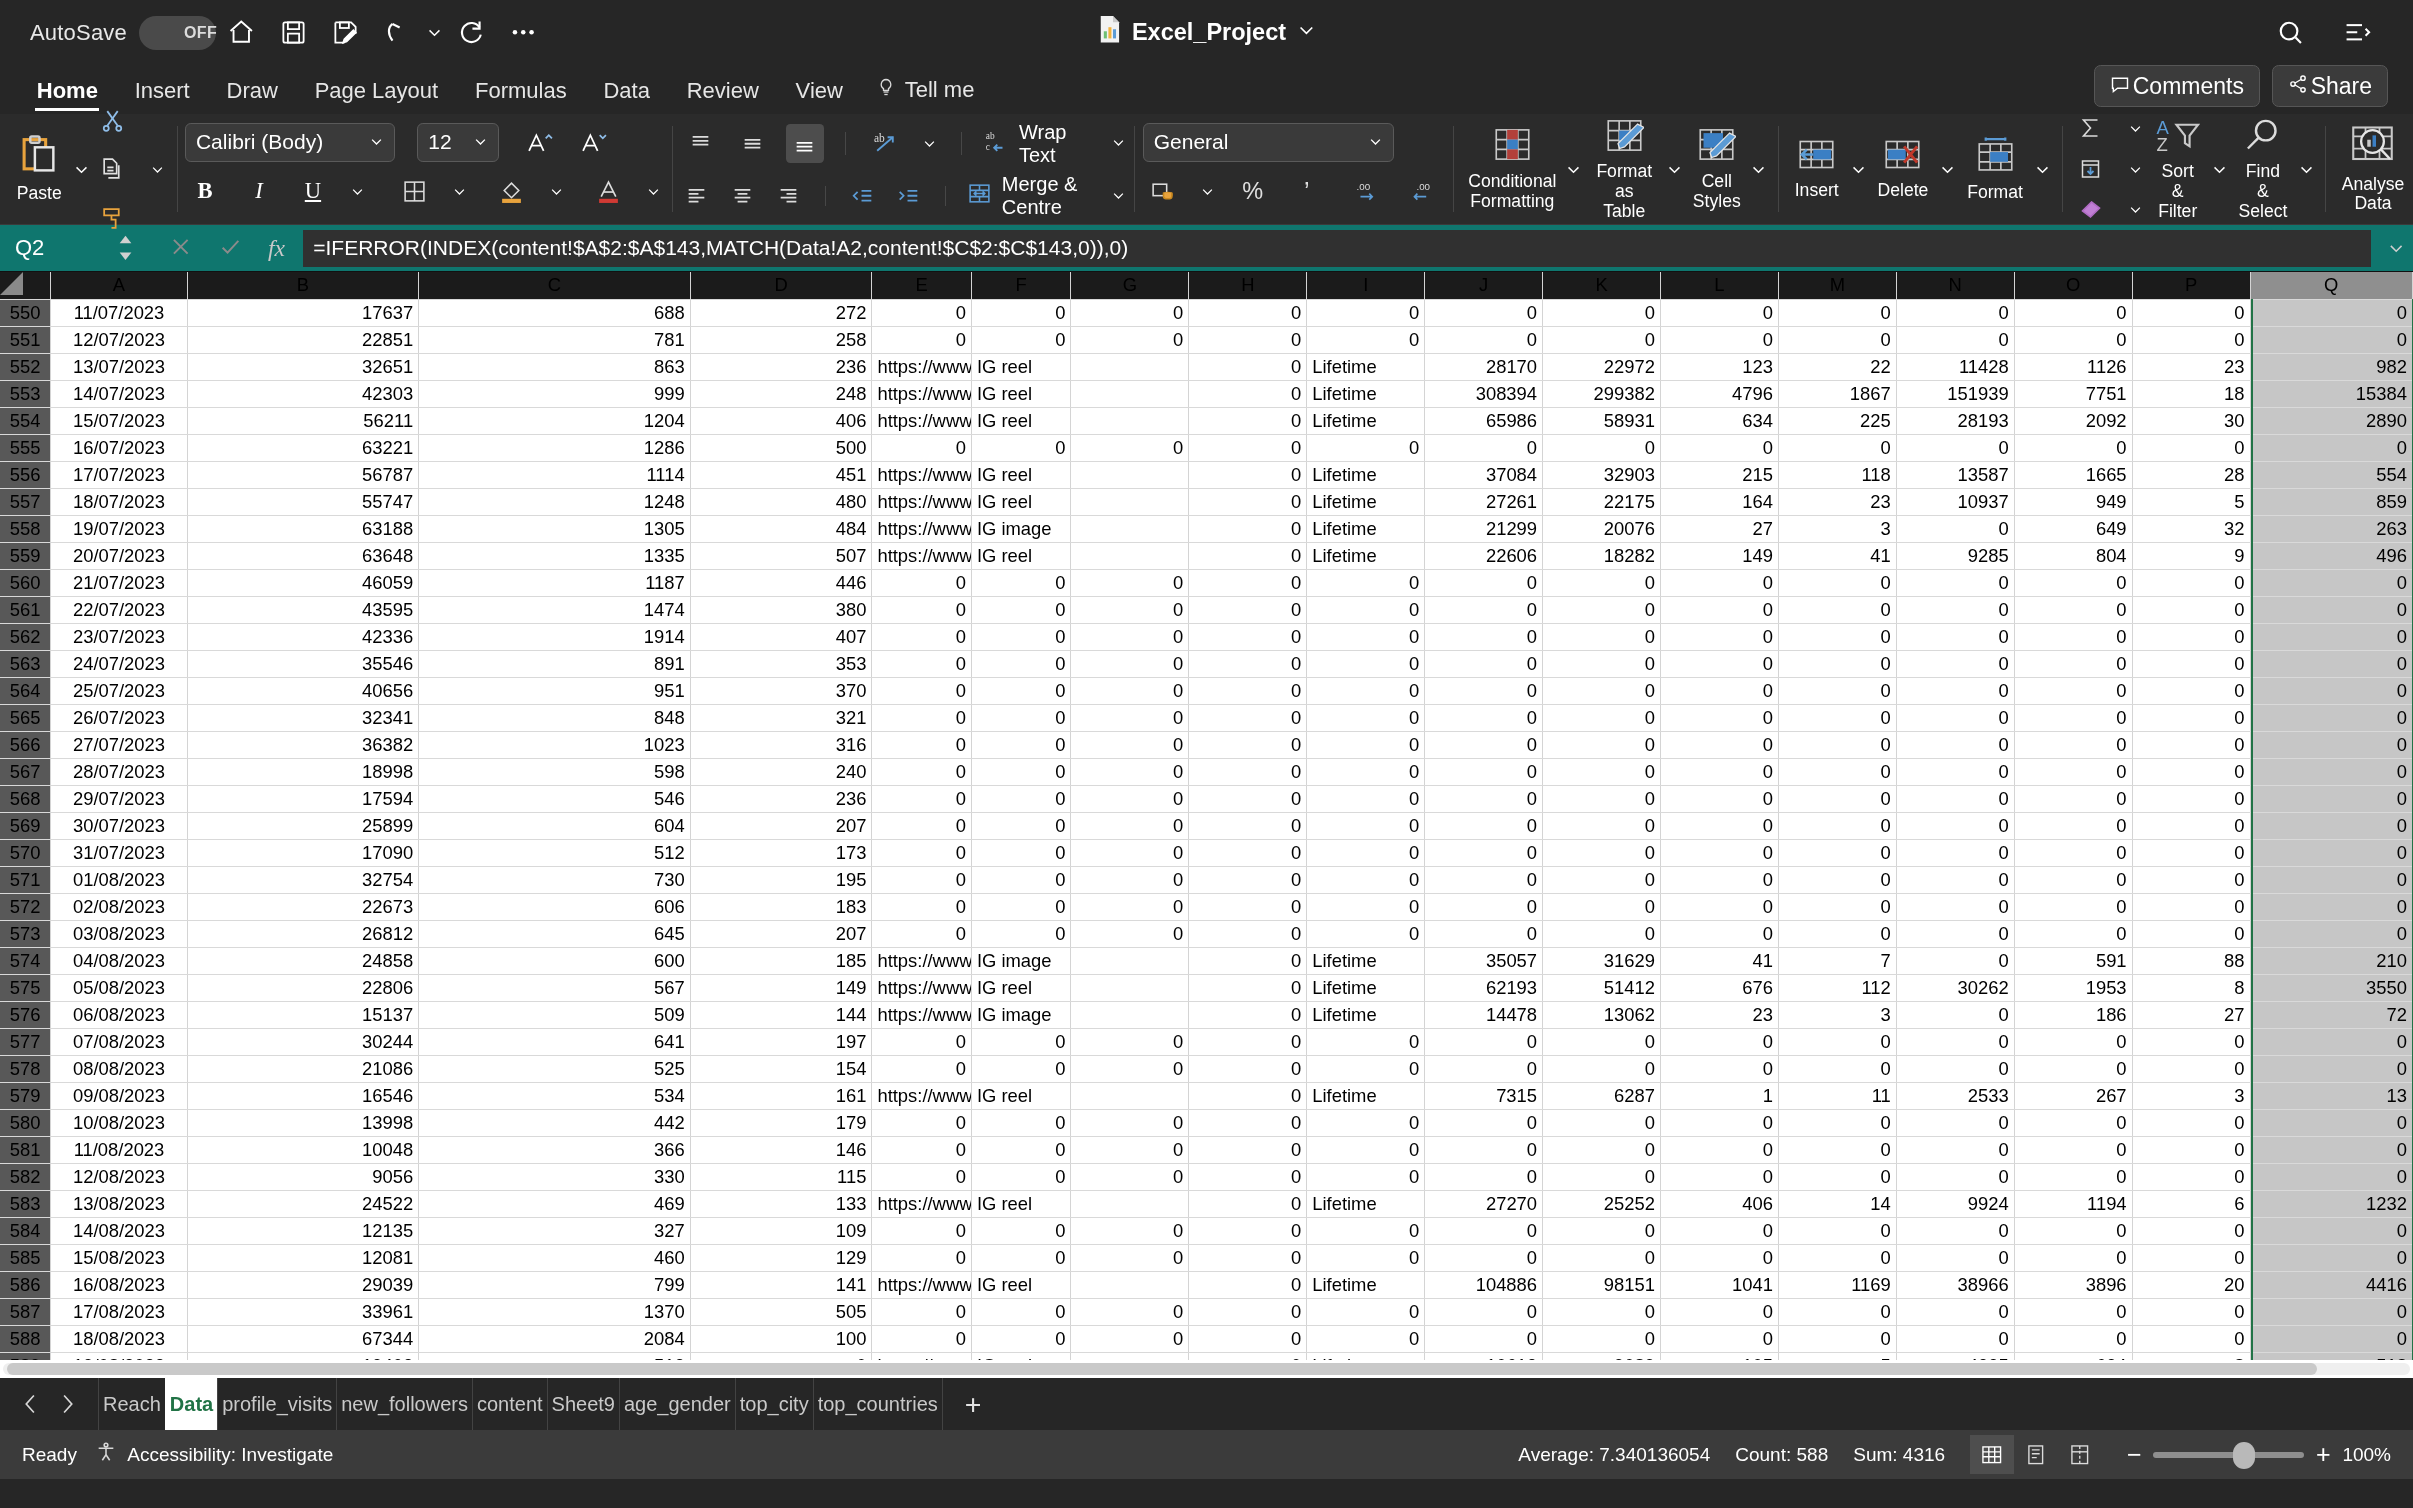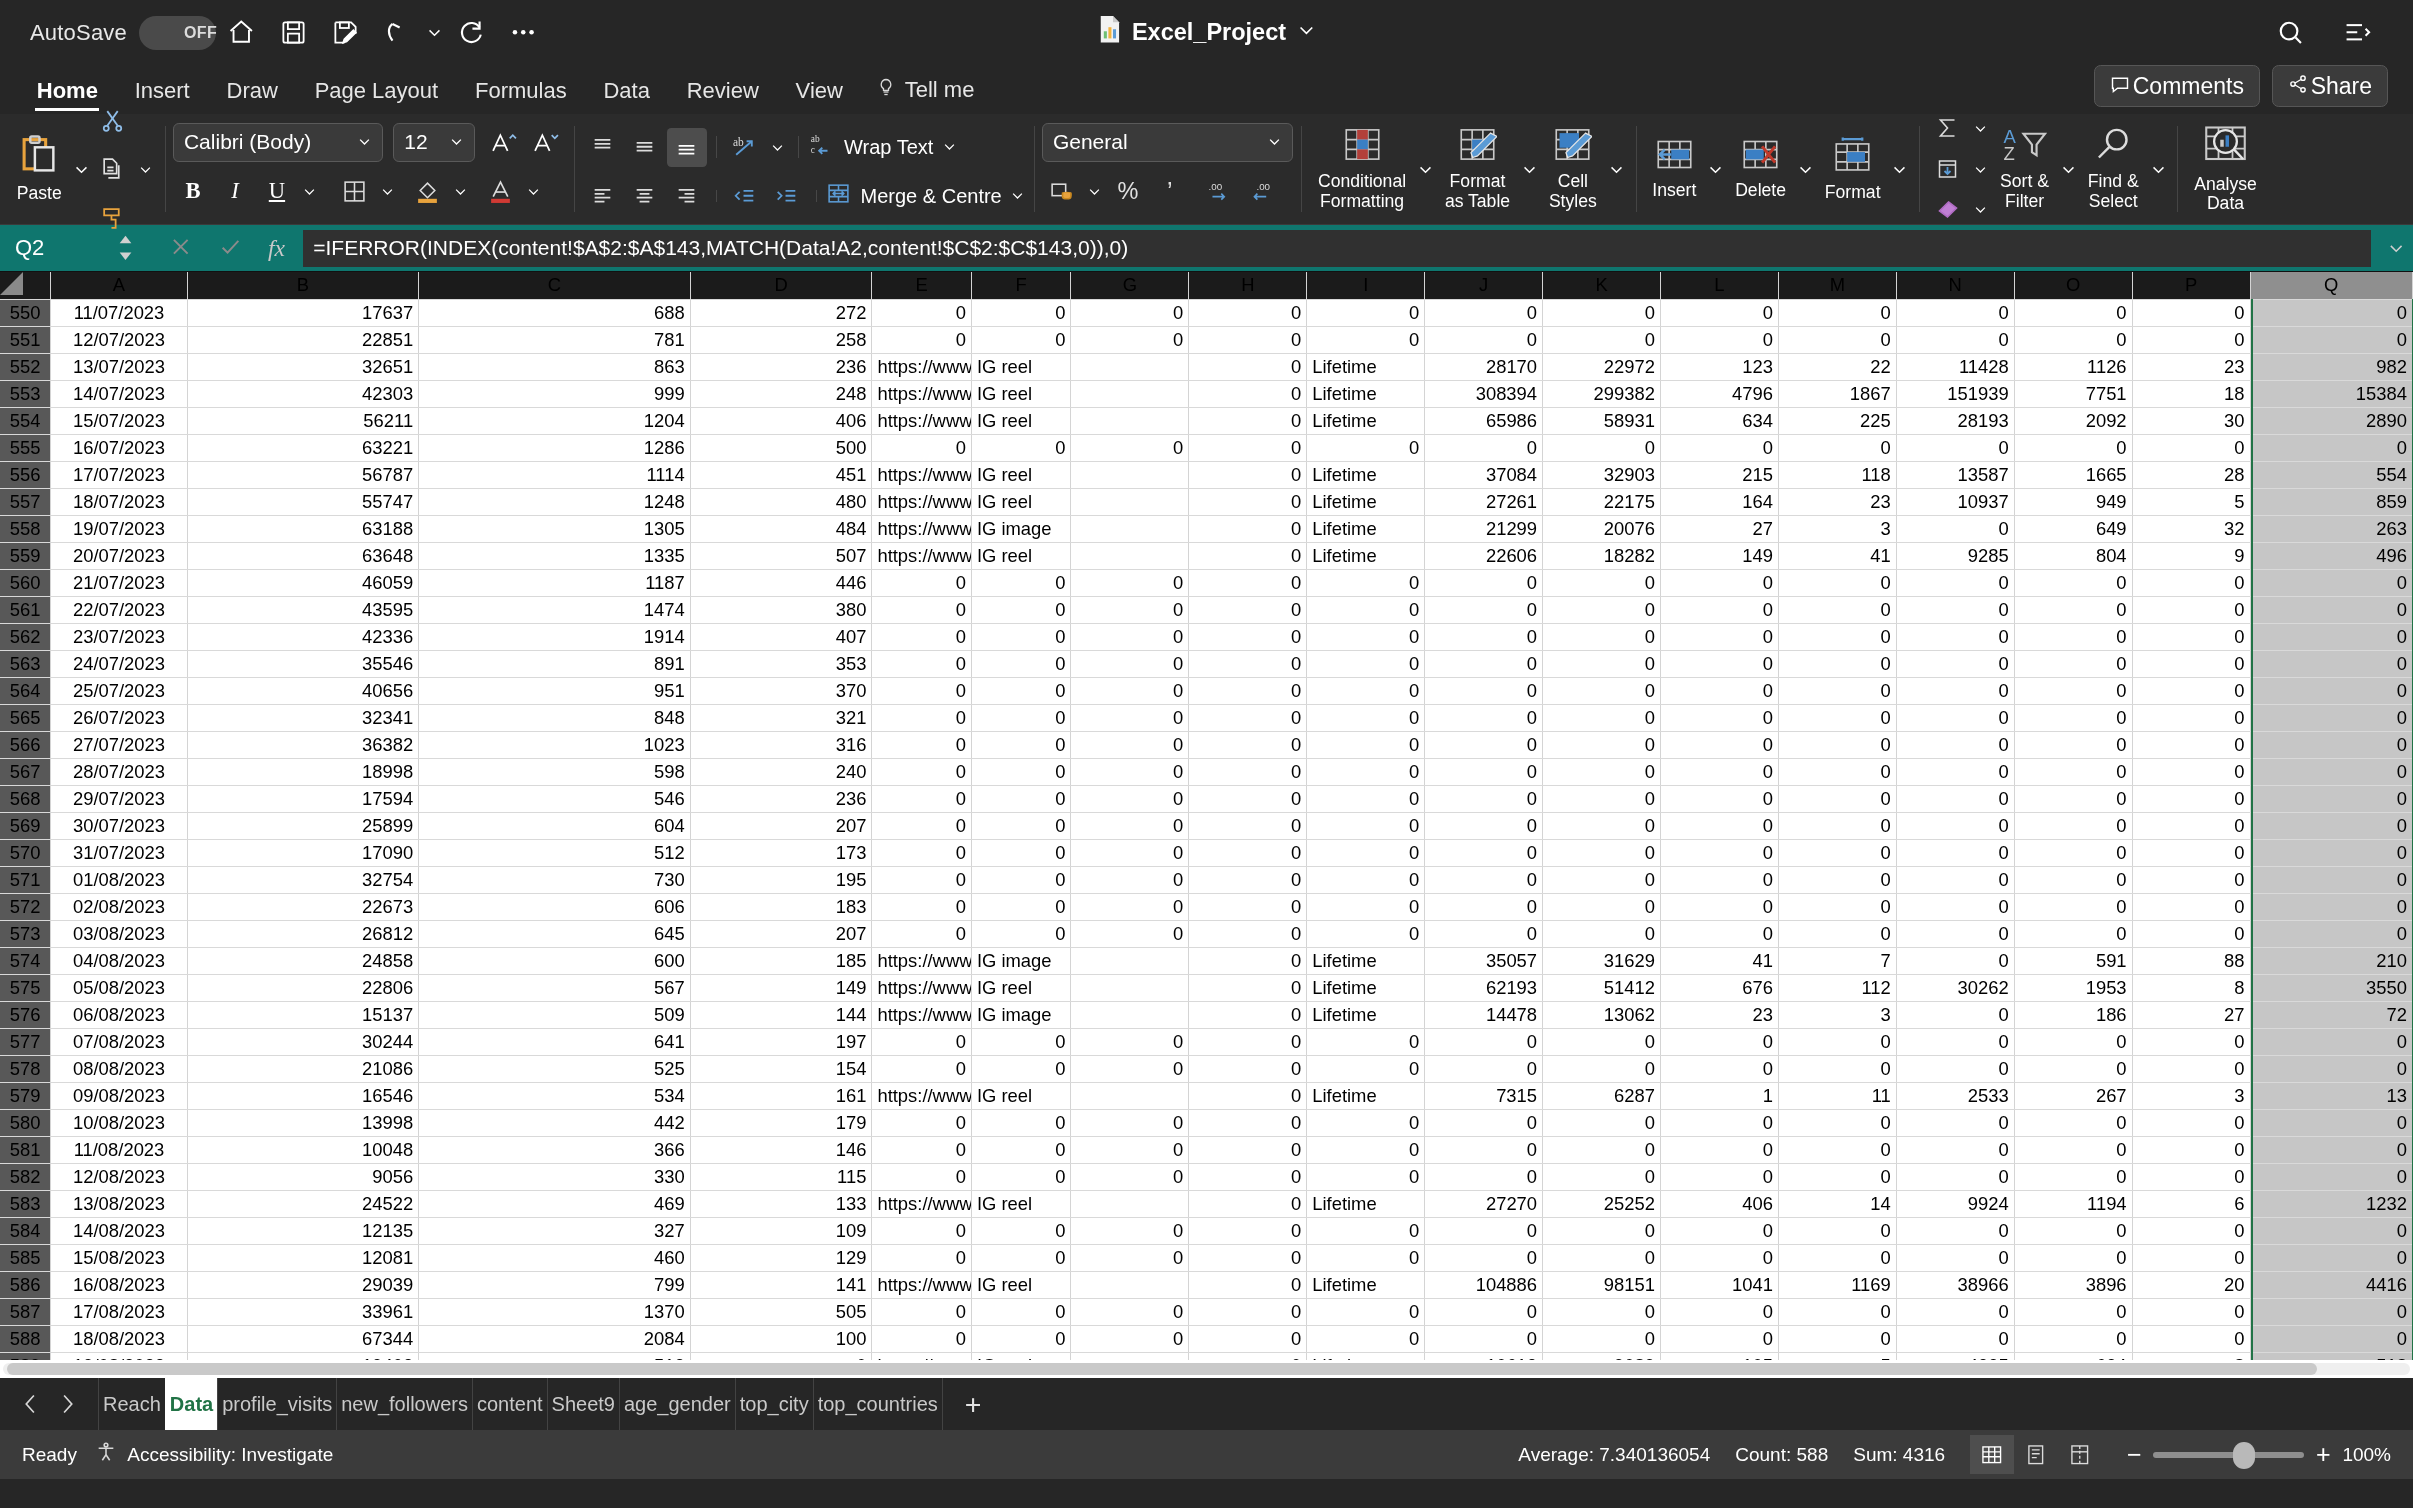--- a/index.html
+++ b/index.html
@@ -33,21 +33,21 @@
   
   .ribbon { height:111px; background:#2b2b2b; display:flex; align-items:stretch; position:relative;
             border-bottom:0.8px solid #3a3a3a; }
   .rgroup { display:flex; align-items:center; padding:0 8.4px; position:relative; }
   .rgroup + .rgroup::before { content:""; position:absolute; left:0; top:11.7px; bottom:11.7px; width:0.8px; background:#454545; }
   .lblbtn { display:flex; flex-direction:column; align-items:center; justify-content:center; color:#fff;
             font-size:17.6px; line-height:1.12; text-align:center; padding:0 8.4px; min-width:60px; }
   .lblbtn .ic { margin-bottom:4.2px; }
   .sbtn { width:40px; height:39px; display:flex; align-items:center; justify-content:center; border-radius:4.2px; }
   .sbtn.on { background:#4d4d4d; }
-  .row { display:flex; align-items:center; gap:2px; }
+  .row { display:flex; align-items:center; gap:14px; }
   .col2 { display:flex; flex-direction:column; gap:5px; }
   .fontbox { background:#3a3a3a; border:0.8px solid #5a5a5a; border-radius:5.9px; height:39px; display:flex;
              align-items:center; justify-content:space-between; color:#fff; font-size:21px; padding:0 10px; }
   .vdiv { width:0.8px; align-self:stretch; background:#474747; margin:13.4px 6.7px; }
   .txtbtn { display:flex; align-items:center; gap:8.4px; color:#fff; font-size:20px; }
 
   
   .fbar { height:47px; background:#0f766e; display:flex; align-items:center; border-bottom:0.8px solid #111; }
   .namebox { width:117px; color:#fff; font-size:22px; padding-left:15px; }
   .spin { display:flex; flex-direction:column; gap:4.2px; margin-right:17px; }

